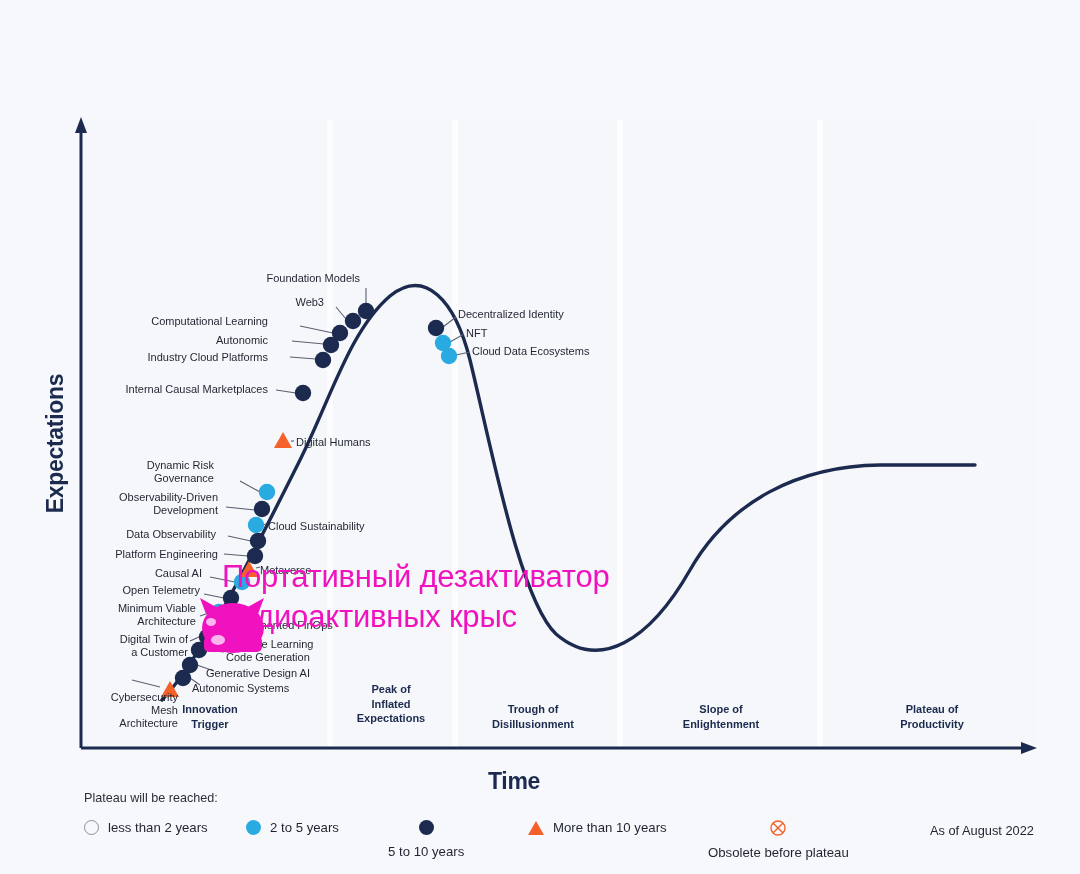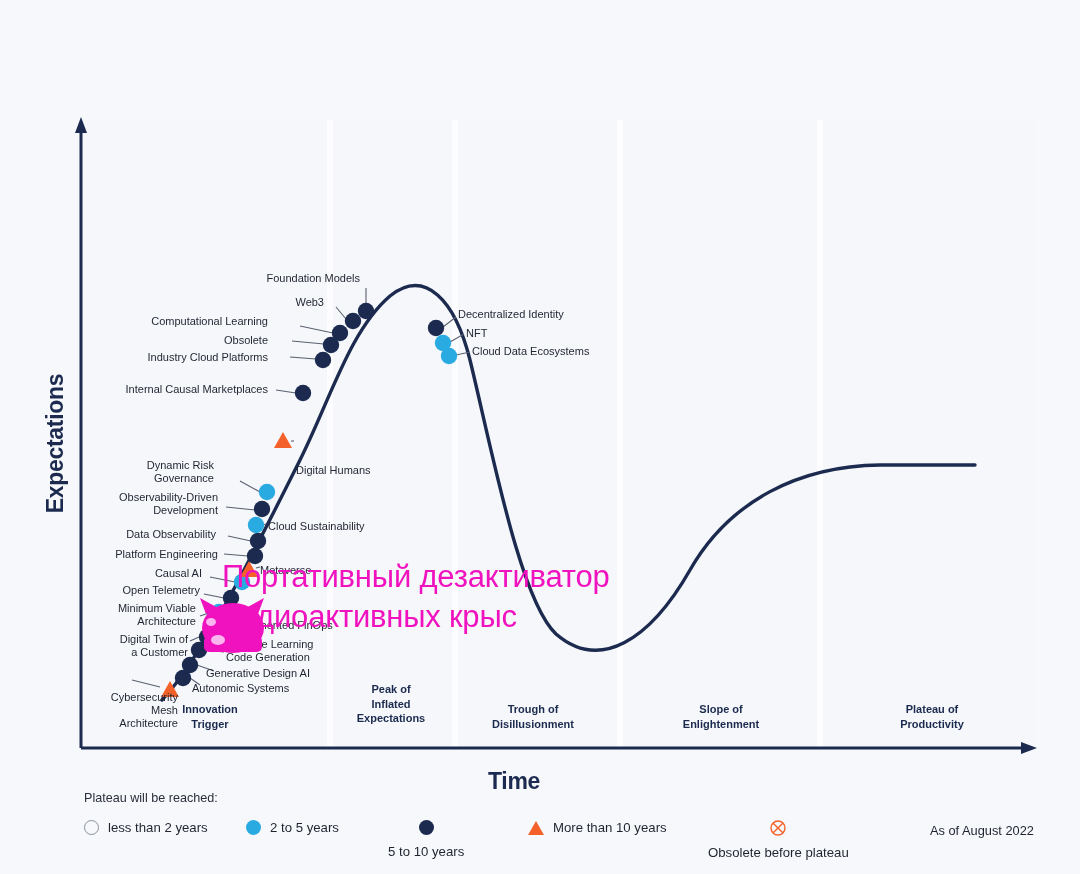--- a/index.html
+++ b/index.html
@@ -186,24 +186,24 @@
         <div class="tech-label r" style="left: 88px; top: 584px; width: 112px;">Open Telemetry</div>
         <div class="tech-label r" style="left: 98px; top: 567px; width: 104px;">Causal AI</div>
         <div class="tech-label l" style="left: 260px; top: 564px; width: 100px;">Metaverse</div>
         <div class="tech-label r" style="left: 78px; top: 548px; width: 140px;">Platform Engineering</div>
         <div class="tech-label r" style="left: 94px; top: 528px; width: 122px;">Data Observability</div>
         <div class="tech-label l" style="left: 268px; top: 520px; width: 140px;">Cloud Sustainability</div>
         <div class="tech-label r" style="left: 78px; top: 491px; width: 140px;">Observability-Driven
 Development</div>
         <div class="tech-label r" style="left: 104px; top: 459px; width: 110px;">Dynamic Risk
 Governance</div>
-        <div class="tech-label l" style="left: 296px; top: 436px; width: 120px; margin-top: 28px;">Digital Humans</div>
+        <div class="tech-label l" style="left: 296px; top: 436px; width: 120px;">Digital Humans</div>
         <div class="tech-label r" style="left: 78px; top: 383px; width: 190px;">Internal Causal Marketplaces</div>
         <div class="tech-label r" style="left: 80px; top: 351px; width: 188px;">Industry Cloud Platforms</div>
-        <div class="tech-label r" style="left: 128px; top: 334px; width: 140px;">Obsolete</div>
+        <div class="tech-label r" style="left: 128px; top: 334px; width: 140px;">Autonomic</div>
         <div class="tech-label r" style="left: 86px; top: 315px; width: 182px;">Computational Learning</div>
         <div class="tech-label r" style="left: 224px; top: 296px; width: 100px;">Web3</div>
         <div class="tech-label r" style="left: 202px; top: 272px; width: 158px;">Foundation Models</div>
         <div class="tech-label l" style="left: 458px; top: 308px; width: 160px;">Decentralized Identity</div>
         <div class="tech-label l" style="left: 466px; top: 327px; width: 60px;">NFT</div>
         <div class="tech-label l" style="left: 472px; top: 345px; width: 170px;">Cloud Data Ecosystems</div>
       </div>
   </div>
 
   <div id="legend-caption">Plateau will be reached:</div>

